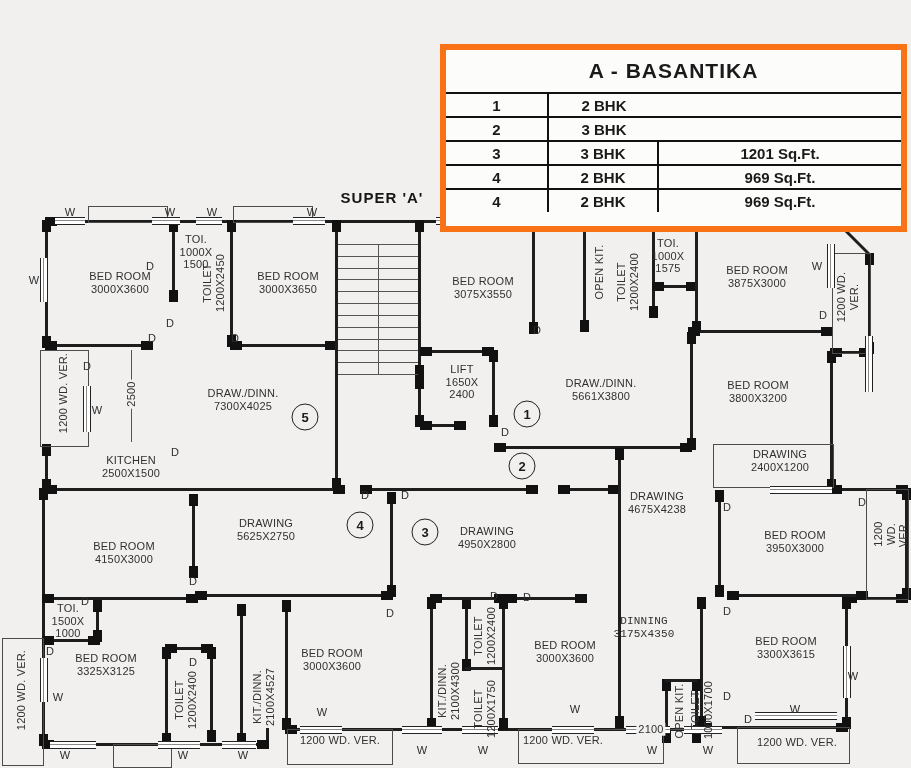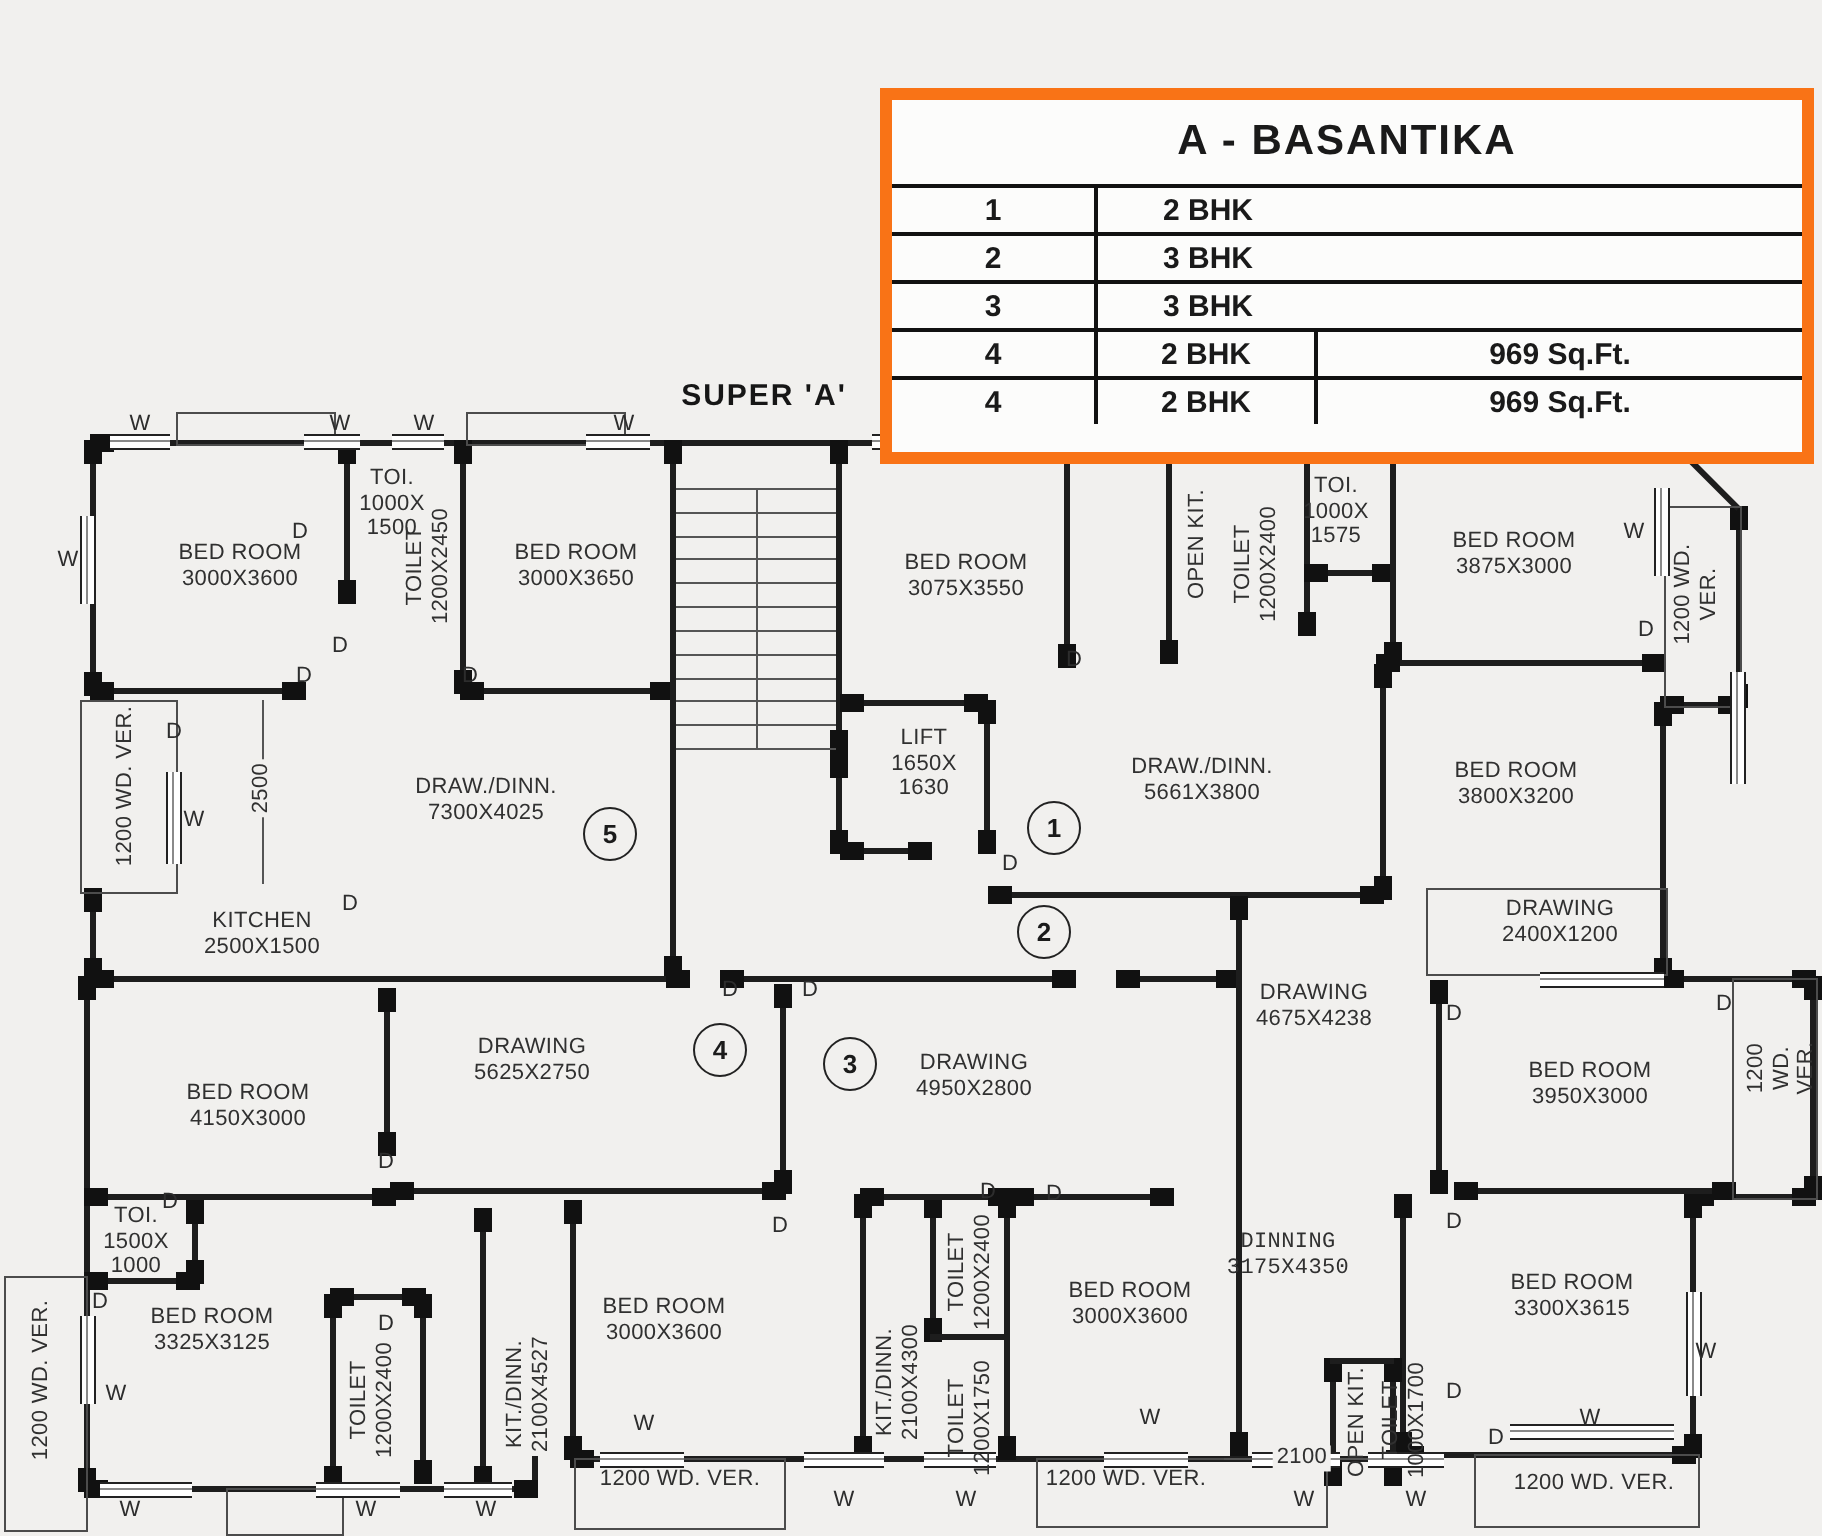--- a/index.html
+++ b/index.html
@@ -345,21 +345,21 @@
     <div class="lbl rot" style="left: 628px; top: 282px;">TOILET
 1200X2400</div>
     <div class="lbl" style="left: 668px; top: 256px;">TOI.
 1000X
 1575</div>
     <div class="lbl" style="left: 757px; top: 277px;">BED ROOM
 3875X3000</div>
     <div class="lbl rot" style="left: 848px; top: 297px;">1200 WD. VER.</div>
     <div class="lbl" style="left: 462px; top: 382px;">LIFT
 1650X
-1630</div>
+2400</div>
     <div class="lbl" style="left: 601px; top: 390px;">DRAW./DINN.
 5661X3800</div>
     <div class="lbl" style="left: 758px; top: 392px;">BED ROOM
 3800X3200</div>
     <div class="lbl" style="left: 780px; top: 461px;">DRAWING
 2400X1200</div>
     <div class="lbl" style="left: 243px; top: 400px;">DRAW./DINN.
 7300X4025</div>
     <div class="lbl rot" style="left: 63px; top: 393px;">1200 WD. VER.</div>
     <div class="lbl" style="left: 131px; top: 467px;">KITCHEN
@@ -468,20 +468,21 @@
     <div class="t-cell c1">1</div>
     <div class="t-cell c2">2 BHK</div>
   </div>
   <div class="t-row t-data">
     <div class="t-cell c1">2</div>
     <div class="t-cell c2">3 BHK</div>
   </div>
   <div class="t-row t-data">
     <div class="t-cell c1">3</div>
     <div class="t-cell c2">3 BHK</div>
+    <div class="t-cell c3">1201 Sq.Ft.</div>
   </div>
   <div class="t-row t-data">
     <div class="t-cell c1">4</div>
     <div class="t-cell c2">2 BHK</div>
     <div class="t-cell c3">969 Sq.Ft.</div>
   </div>
   <div class="t-row t-data">
     <div class="t-cell c1">4</div>
     <div class="t-cell c2">2 BHK</div>
     <div class="t-cell c3">969 Sq.Ft.</div>

